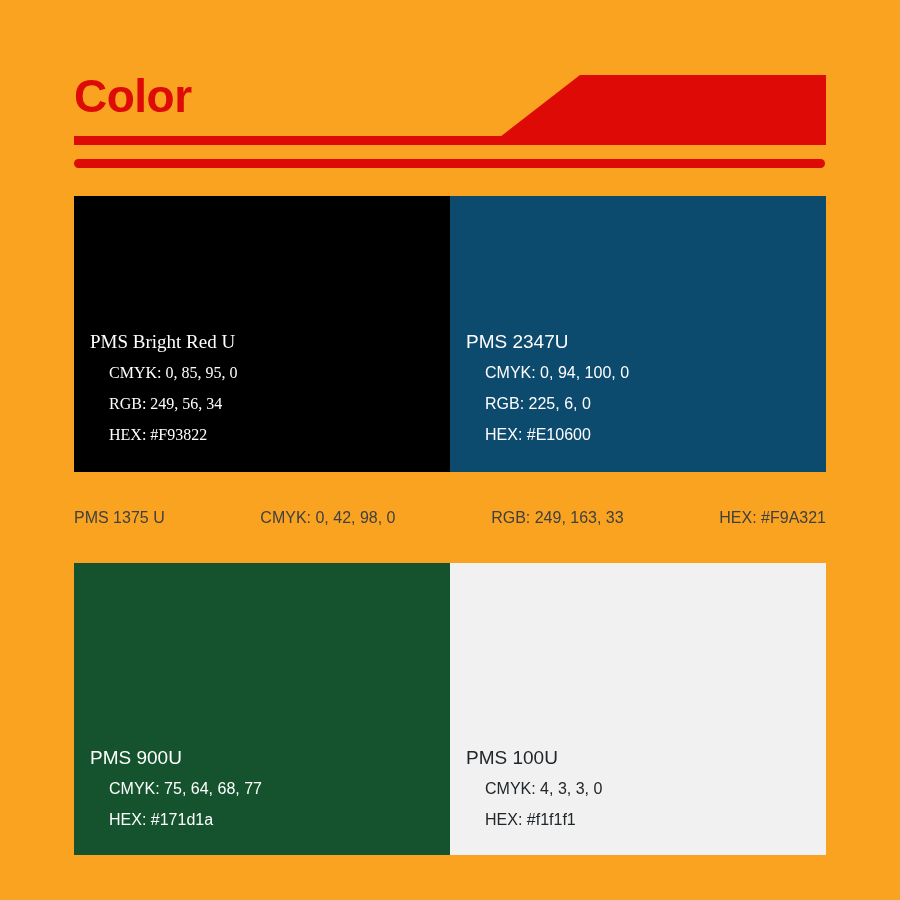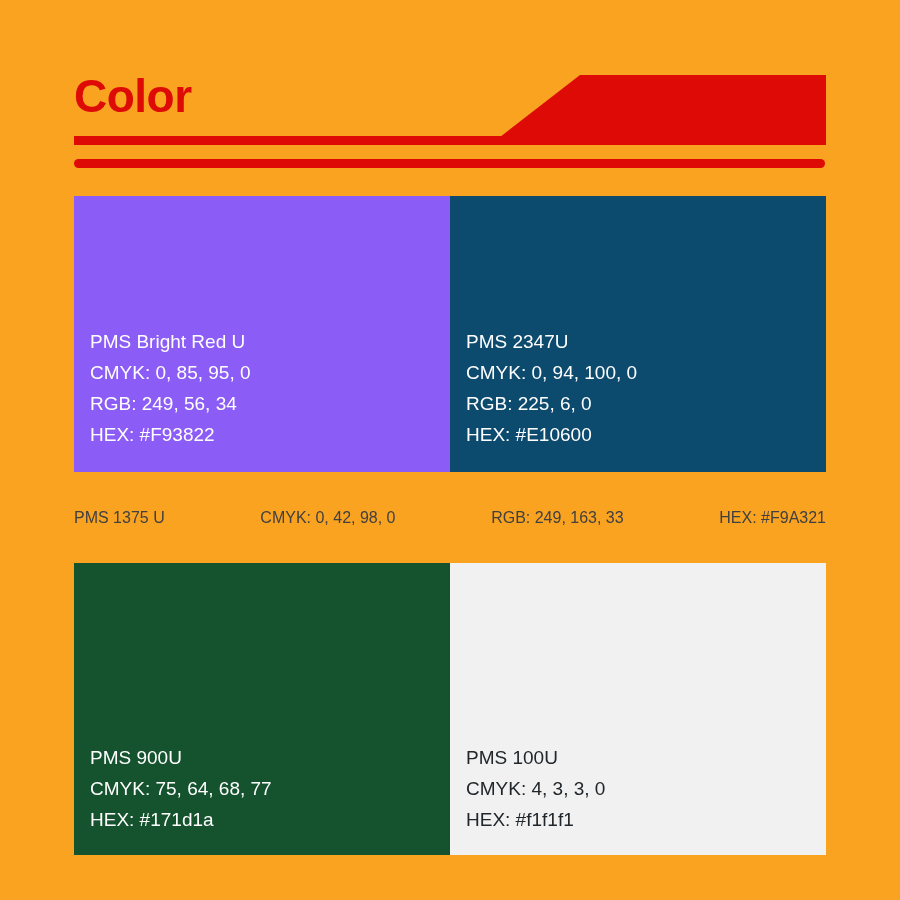--- a/index.html
+++ b/index.html
@@ -99,23 +99,24 @@
     left: 16px;
     bottom: 22px;
     display: flex;
     flex-direction: column;
   }
   .swatch-row-bottom .swatch-info {
     bottom: 20px;
   }
 
   .swatch-line {
-    font-size: 19px;
+    font-size: 16px;
     line-height: 31px;
     white-space: pre;
+    margin-left: 19px;
   }
   .swatch-name {
     font-size: 19px;
     line-height: 31px;
   }
 
   .light-text { color: #FFFFFF; }
   .dark-text  { color: #20262a; }
 
   
@@ -142,21 +143,21 @@
 
   <div class="header">
     <div class="header-banner"></div>
     <div class="page-title">Color</div>
     <div class="rule rule-top"></div>
     <div class="rule rule-bottom"></div>
   </div>
 
   <div class="swatch-row swatch-row-top">
 
-    <div class="swatch" style="background:#8b5cf6;">
+    <div class="swatch" style="background:#000000;font-family:Liberation Serif, serif;">
       <div class="swatch-info">
         <span class="swatch-name light-text">PMS Bright Red U</span>
         <span class="swatch-line light-text">CMYK: 0, 85, 95, 0</span>
         <span class="swatch-line light-text">RGB: 249, 56, 34</span>
         <span class="swatch-line light-text">HEX: #F93822</span>
       </div>
     </div>
 
     <div class="swatch" style="background:#0c4a6e;">
       <div class="swatch-info">

